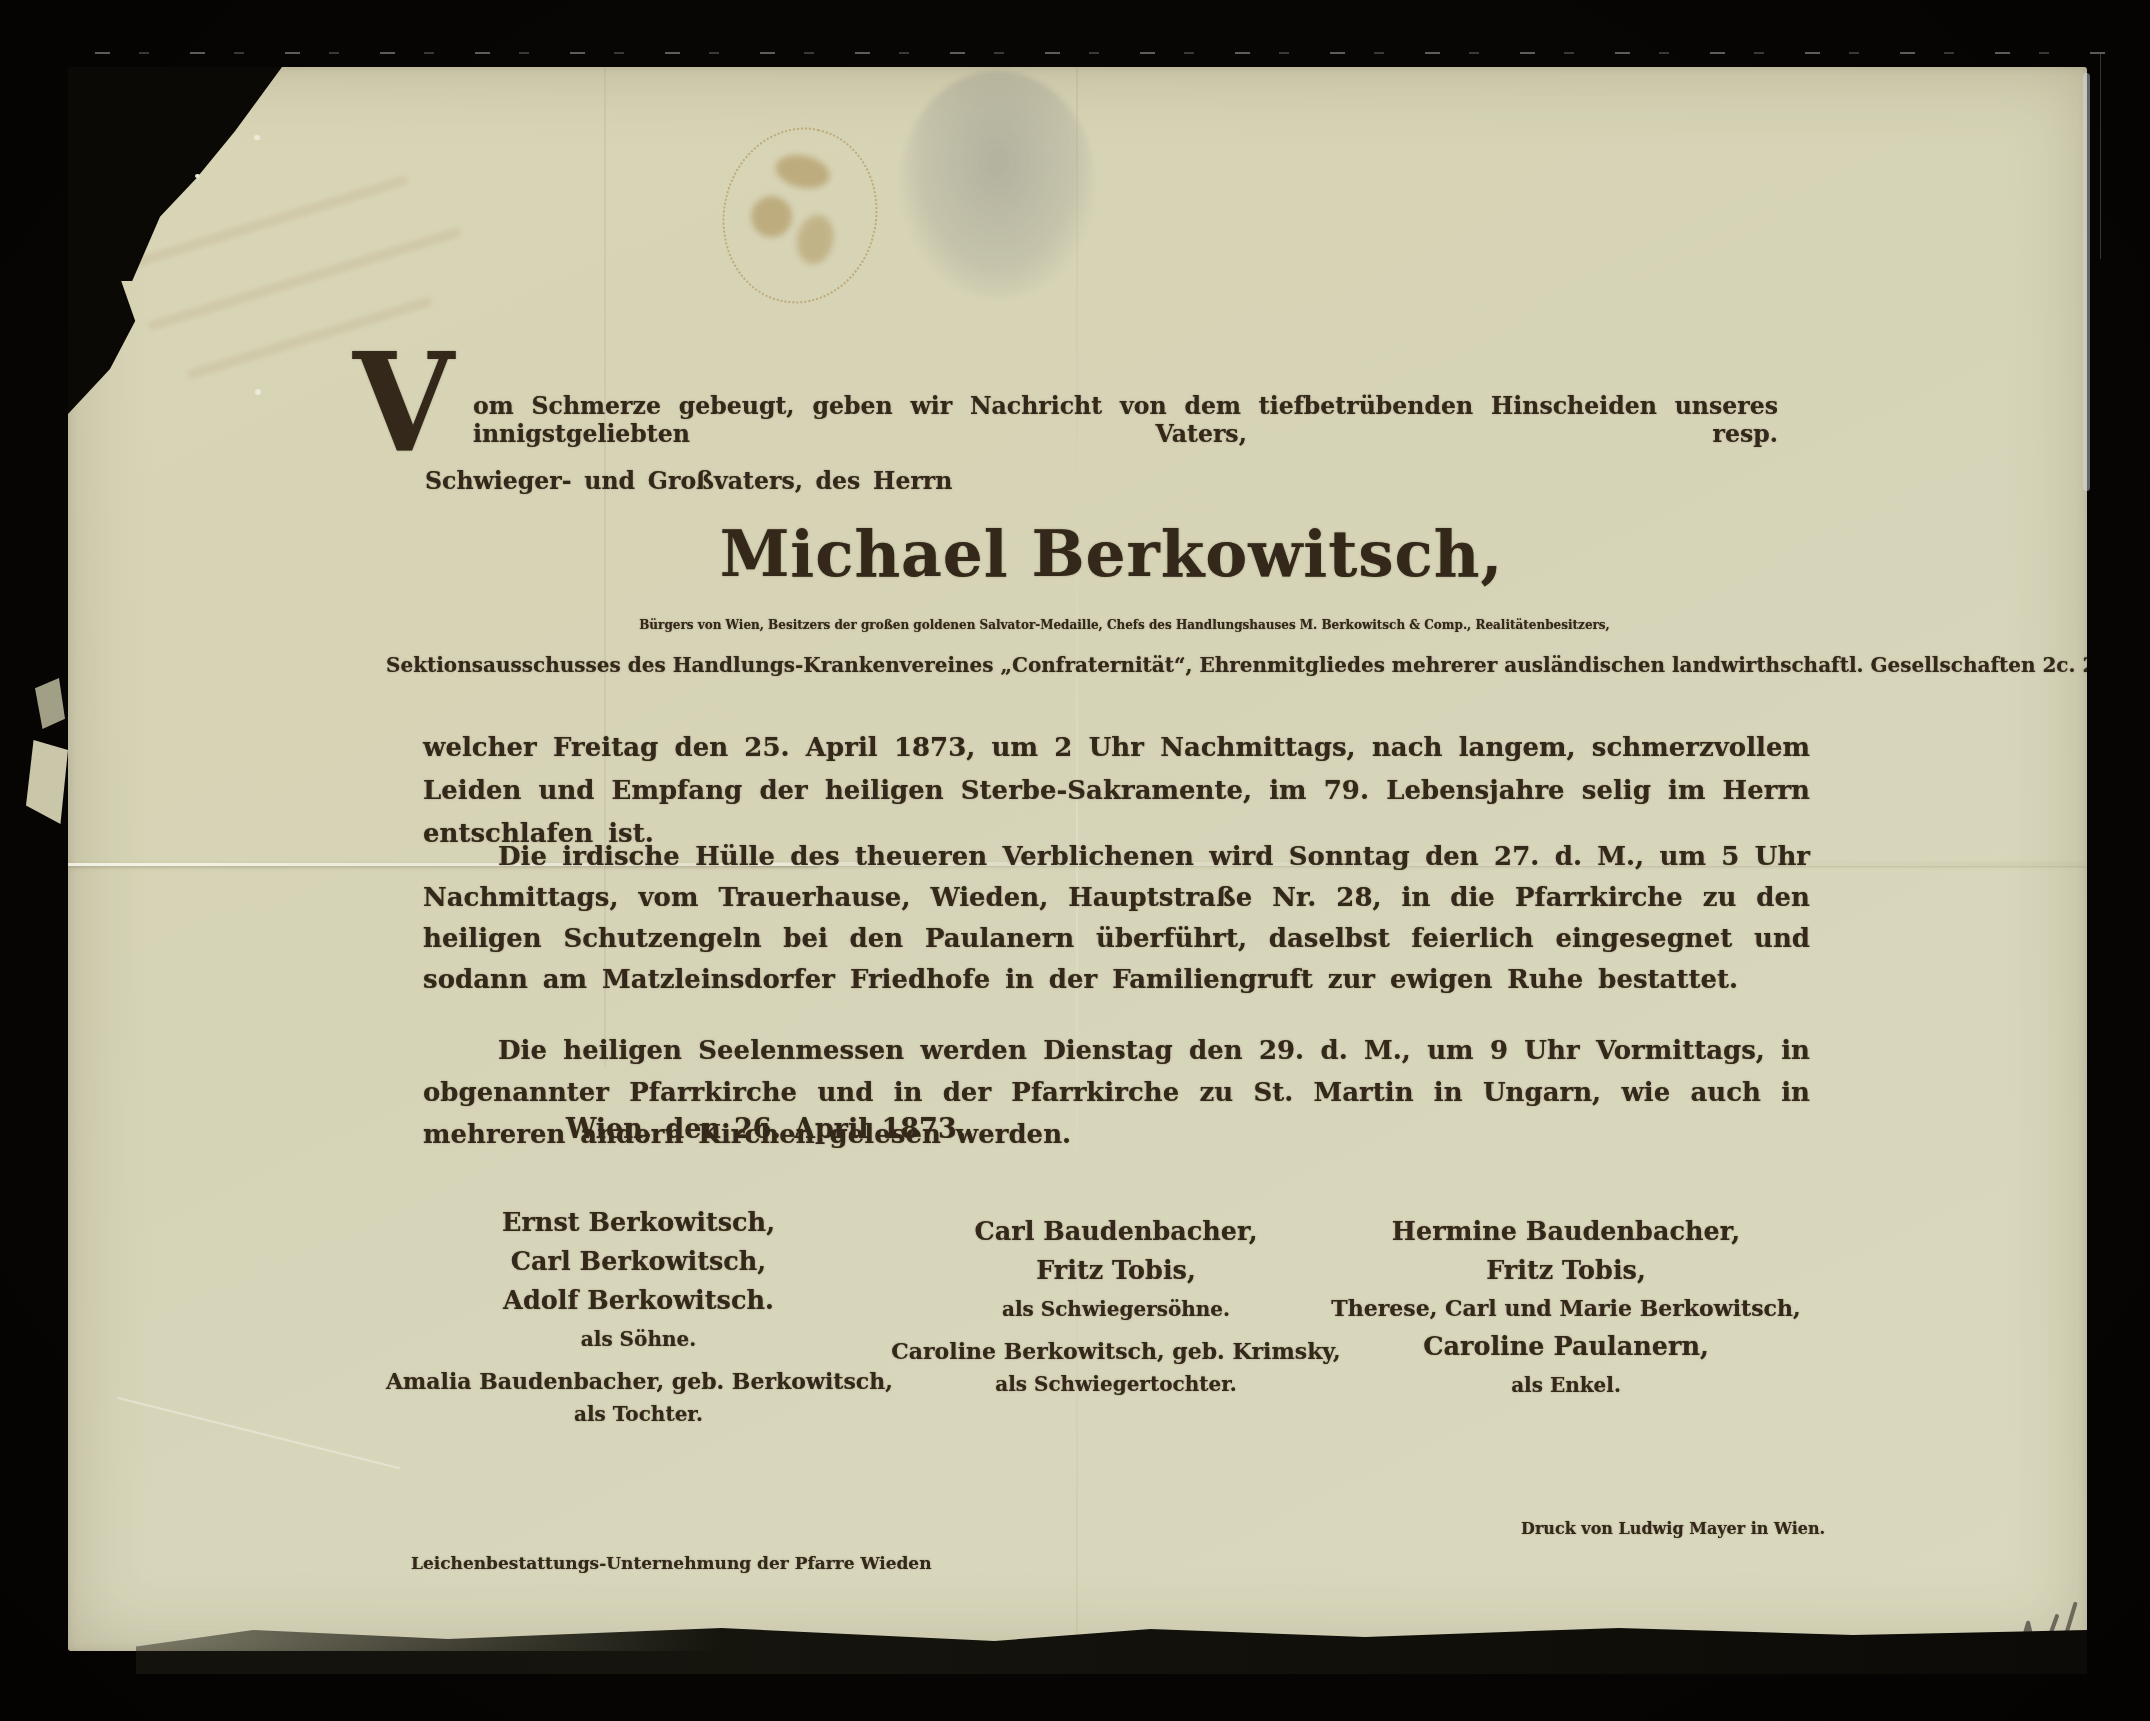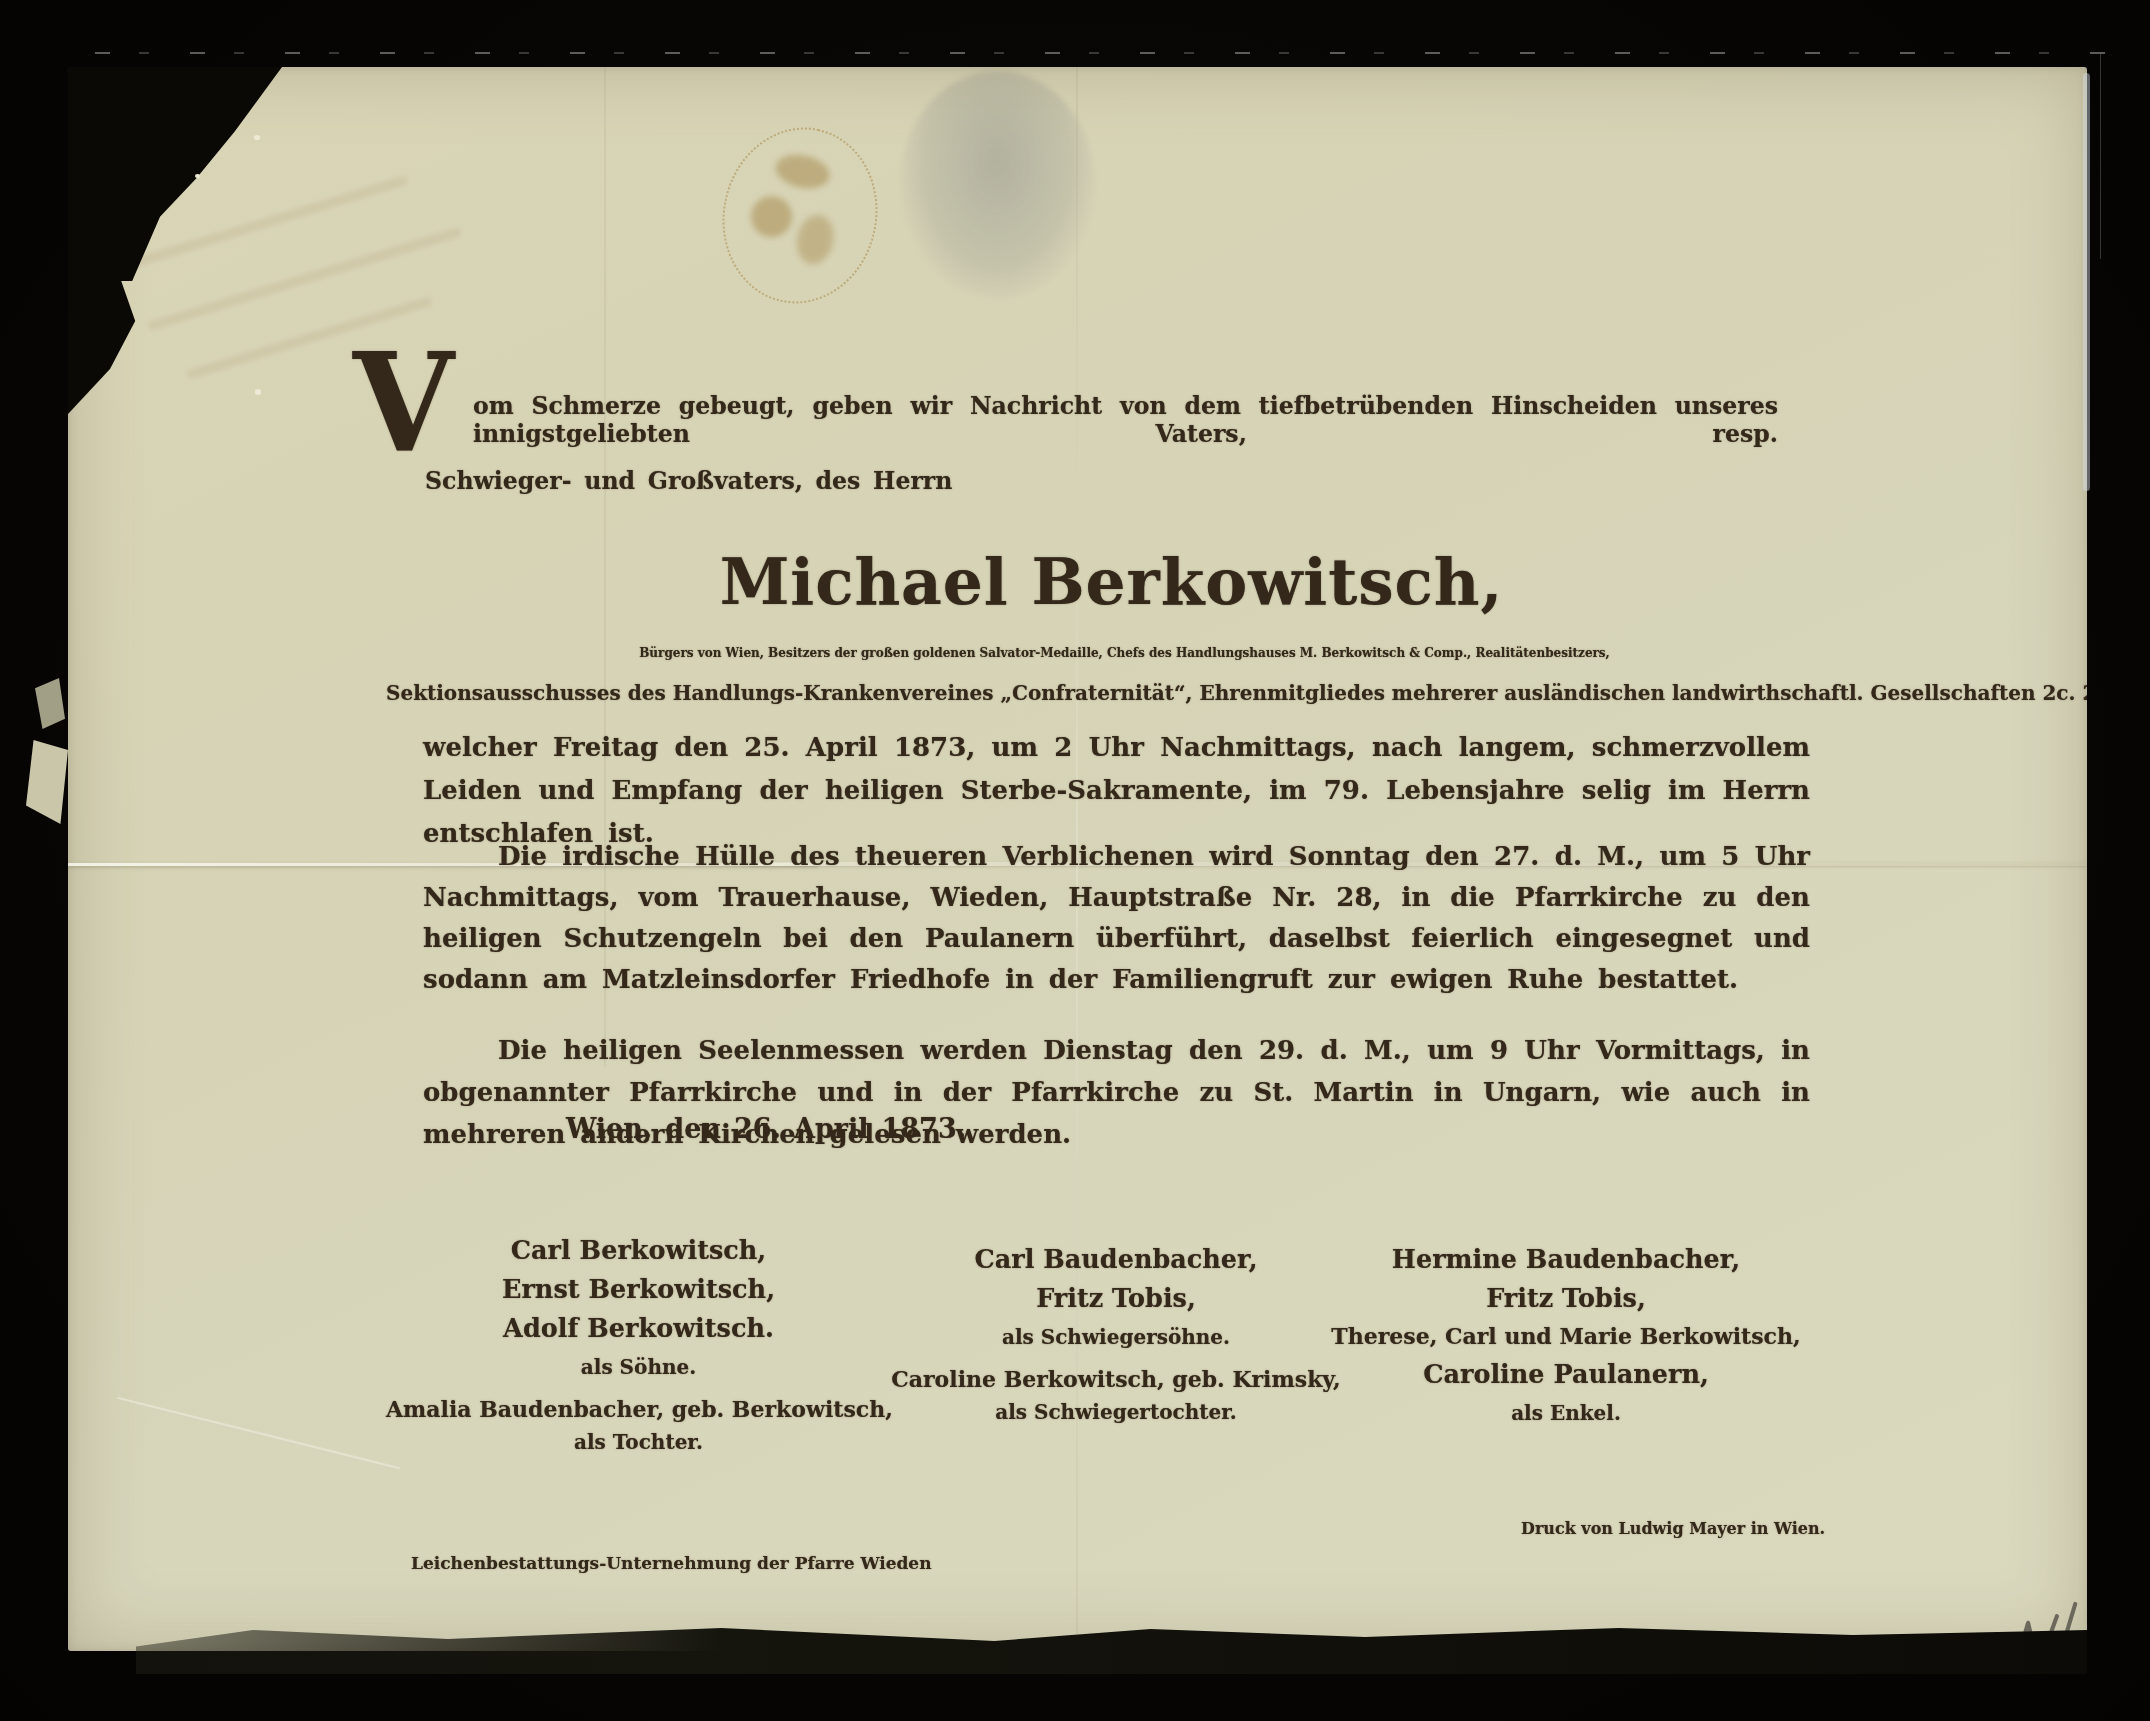--- a/index.html
+++ b/index.html
@@ -8,21 +8,21 @@
   .scanline-h{position:absolute;left:95px;top:52px;width:2014px;height:1.8px;
     background:repeating-linear-gradient(to right, rgba(235,235,222,.38) 0 15.5px, transparent 15.5px 44px, rgba(235,235,222,.22) 44px 54px, transparent 54px 95px);}
   .scanline-v{position:absolute;left:2100px;top:54px;width:1.4px;height:205px;background:rgba(230,230,218,.22);}
   .paper{position:absolute;left:68px;top:67px;width:2019px;height:1584px;border-radius:3.2px;overflow:hidden;
     background:linear-gradient(155deg,#d9d5b6 0%, #d6d3b6 35%, #d7d5ba 60%, #dad8bd 100%);
     box-shadow: inset 0 0 73px rgba(105,95,65,.28), inset 0 0 10px rgba(90,80,55,.18);}
   .txt{position:absolute;font-family:"DejaVu Serif",serif;font-weight:bold;color:#33281a;
     text-shadow:0 0 0.9px rgba(62,46,26,.5), 0 0 2.7px rgba(90,70,40,.18);}
   .stretch{text-align:justify;text-align-last:justify;}
   .jpara{text-align:justify;text-align-last:left;word-spacing:5.9px;}
-  .center{text-align:center;margin-top:28px;}
+  .center{text-align:center;}
   .nowrap{white-space:nowrap;}
   
   .crease-h-strong{position:absolute;left:0;top:796px;width:750px;height:2.7px;background:linear-gradient(to right,rgba(255,255,250,.75),rgba(255,255,250,.25));box-shadow:0 1.4px 3.2px rgba(110,100,70,.35);}
   .crease-h-soft{position:absolute;left:682px;top:795px;width:1337px;height:3.6px;background:linear-gradient(to right,rgba(255,255,248,.3),rgba(190,182,150,.22));box-shadow:0 0.9px 2.7px rgba(110,100,70,.22);}
   .crease-v-center{position:absolute;left:1008px;top:0;width:2.3px;height:1584px;background:linear-gradient(to bottom,rgba(150,140,110,.16),rgba(255,255,250,.2) 50%,rgba(150,140,110,.14));}
   .crease-v-left{position:absolute;left:536px;top:0;width:1.8px;height:1000px;background:rgba(145,135,105,.12);}
   .streak-diag{position:absolute;left:45px;top:1365px;width:291px;height:1.8px;background:rgba(255,255,250,.35);transform:rotate(14deg);}
   .postmark{position:absolute;left:655px;top:60px;width:150px;height:173px;border:2.7px dotted rgba(164,130,62,.5);border-radius:50%;transform:rotate(12deg);}
   .postmark .pm-blob{position:absolute;border-radius:50%;filter:blur(3.2px);background:rgba(158,124,58,.45);}
   .smudge{position:absolute;left:832px;top:3.6px;width:195px;height:227px;border-radius:50%;
@@ -101,22 +101,22 @@
     <div class="txt titles-l1 center nowrap">Bürgers von Wien, Besitzers der großen goldenen Salvator-Medaille, Chefs des Handlungshauses M. Berkowitsch &amp; Comp., Realitätenbesitzers,</div>
     <div class="txt titles-l2 center nowrap">Sektionsausschusses des Handlungs-Krankenvereines „Confraternität“, Ehrenmitgliedes mehrerer ausländischen landwirthschaftl. Gesellschaften 2c. 2c.</div>
 
     <div class="txt p-death jpara">welcher Freitag den 25. April 1873, um 2 Uhr Nachmittags, nach langem, schmerzvollem Leiden und Empfang der heiligen Sterbe-Sakramente, im 79. Lebensjahre selig im Herrn entschlafen ist.</div>
     <div class="txt p-funeral jpara">Die irdische Hülle des theueren Verblichenen wird Sonntag den 27. d. M., um 5 Uhr Nachmittags, vom Trauerhause, Wieden, Hauptstraße Nr. 28, in die Pfarrkirche zu den heiligen Schutzengeln bei den Paulanern überführt, daselbst feierlich eingesegnet und sodann am Matzleinsdorfer Friedhofe in der Familiengruft zur ewigen Ruhe bestattet.</div>
     <div class="txt p-masses jpara">Die heiligen Seelenmessen werden Dienstag den 29. d. M., um 9 Uhr Vormittags, in obgenannter Pfarrkirche und in der Pfarrkirche zu St. Martin in Ungarn, wie auch in mehreren andern Kirchen gelesen werden.</div>
 
     <div class="txt dateline nowrap">Wien, den 26. April 1873.</div>
 
     <div class="txt sigcol sig-col1 center">
+      <div class="sig-name">Ernst Berkowitsch,</div>
       <div class="sig-name">Carl Berkowitsch,</div>
-      <div class="sig-name">Ernst Berkowitsch,</div>
       <div class="sig-name">Adolf Berkowitsch.</div>
       <div class="sig-role gap-sm">als Söhne.</div>
       <div class="sig-wide gap-md">Amalia Baudenbacher, geb. Berkowitsch,</div>
       <div class="sig-role">als Tochter.</div>
     </div>
 
     <div class="txt sigcol sig-col2 center">
       <div class="sig-name">Carl Baudenbacher,</div>
       <div class="sig-name">Fritz Tobis,</div>
       <div class="sig-role gap-sm">als Schwiegersöhne.</div>

